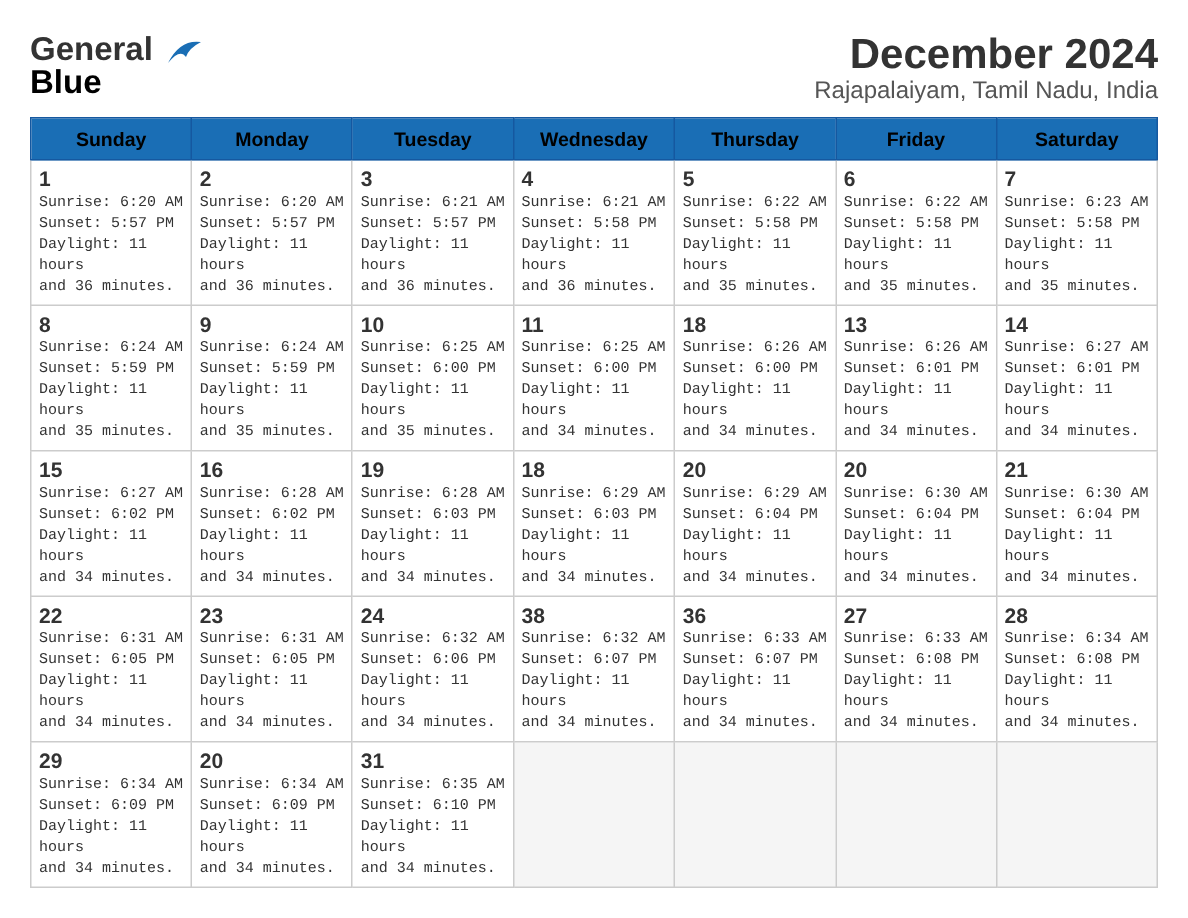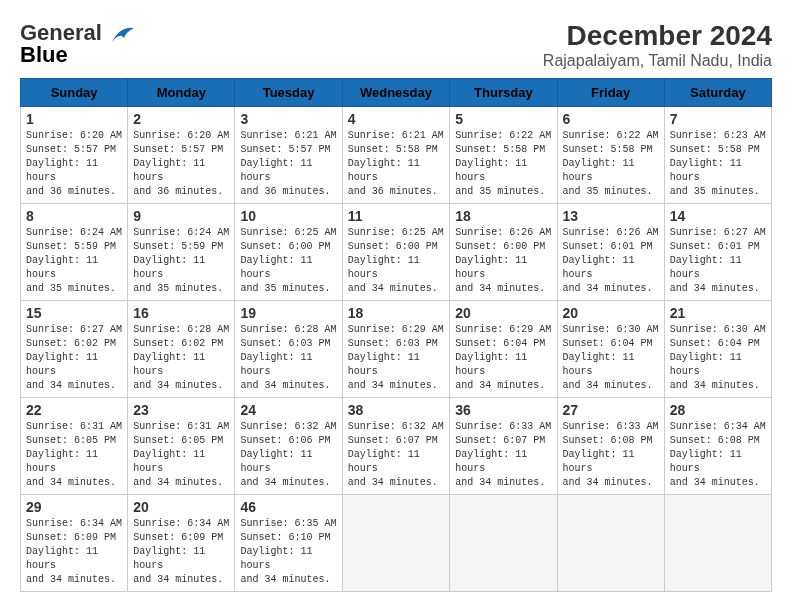--- a/index.html
+++ b/index.html
@@ -323,21 +323,21 @@
 and 34 minutes.</div>
         </td>
         <td>
           <span class="day-num">20</span>
           <div class="day-info" style="white-space: pre-line;">Sunrise: 6:34 AM
 Sunset: 6:09 PM
 Daylight: 11 hours
 and 34 minutes.</div>
         </td>
         <td>
-          <span class="day-num">46</span>
+          <span class="day-num">31</span>
           <div class="day-info" style="white-space: pre-line;">Sunrise: 6:35 AM
 Sunset: 6:10 PM
 Daylight: 11 hours
 and 34 minutes.</div>
         </td>
         <td class="empty"></td>
         <td class="empty"></td>
         <td class="empty"></td>
         <td class="empty"></td>
       </tr>

